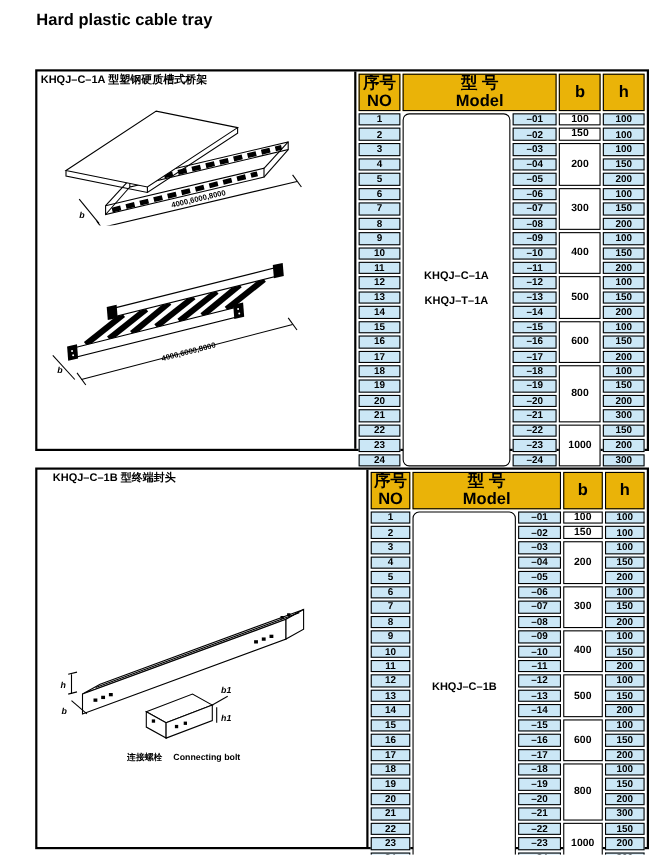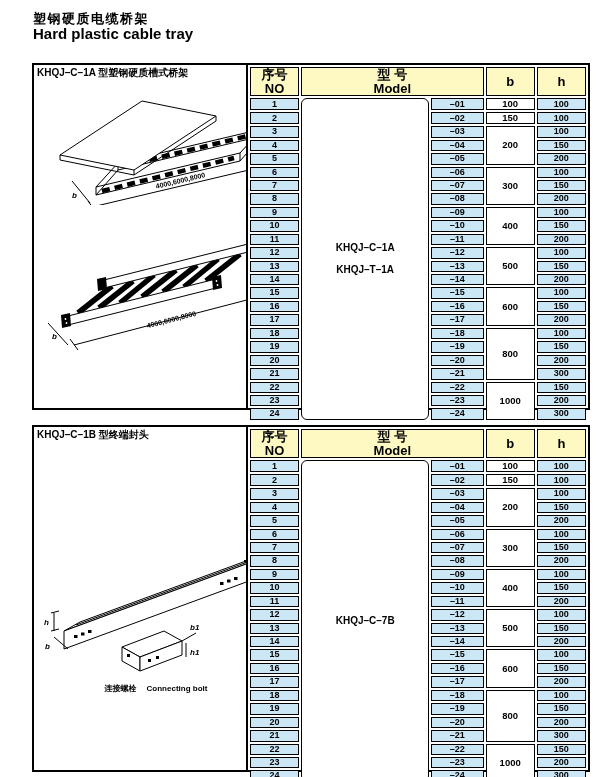--- a/index.html
+++ b/index.html
@@ -13,41 +13,41 @@
 
   .titles { padding:11px 0 0 33px; }
   .title-cn { font-size:13px; font-weight:bold; letter-spacing:1.5px; line-height:15px; }
   .title-en { font-size:15px; font-weight:bold; line-height:16px; }
 
   .panel {
     position:absolute; left:32px; width:558px;
     border:2px solid #000; display:flex; background:#fff;
   }
   #panel1 { top:63px;  height:347px; }
-  #panel2 { top:425px; height:347px; }
-
-  .draw-col { width:212px; position:relative; overflow:hidden; }
+  #panel2 { top:425px; height:347px;padding-left:11px; }
+
+  .draw-col { width:288px; position:relative; overflow:hidden; }
   .cap {
     font-size:10px; font-weight:bold; white-space:nowrap;
     padding:2px 0 0 3px; line-height:12px;
   }
   .draw-col svg { display:block; }
   #panel2 .draw-col svg { margin-top:110px; }
 
   .table-col { flex:1; border-left:2px solid #000; height:100%; }
   table.dt {
     width:100%; height:100%;
     border-collapse:separate; border-spacing:2px;
     table-layout:fixed; font-weight:bold;
   }
   .dt th, .dt td {
     border:1px solid #000; text-align:center; vertical-align:middle;
     padding:0; overflow:hidden; line-height:1.05;
   }
-  .dt th { background:#fef9c3; font-size:13px; height:20px; font-weight:bold; }
+  .dt th { background:#eab308; font-size:15px; height:20px; font-weight:bold; }
   .dt td { font-size:9px; }
   .dt td.blue { background:#cbe7f6; }
   .dt td.bcell { background:#ffffff; font-size:9.5px; }
   .dt td.model { background:#ffffff; font-size:10px; vertical-align:middle;border-radius:6px; }
   .dt td.model div + div { margin-top:12px; }
 
   svg text { font-family:"Liberation Sans", sans-serif; font-weight:bold; fill:#000; }
   svg .dimtxt { font-size:7px; }
   svg .dimlbl { font-size:8px; font-style:italic; }
   svg .capt  { font-size:8px; }
@@ -57,21 +57,20 @@
   svg .rung { stroke:#000; stroke-width:5.5; fill:none; }
   svg .blk { fill:#000; stroke:none; }
   svg .hole { fill:#000; stroke:none; }
 </style>
 </head>
 <body>
 
 <div class="page">
 
   <div class="titles">
-    <div class="title-cn">塑钢硬质电缆桥架</div>
     <div class="title-en">Hard plastic cable tray</div>
   </div>
 
   <section class="panel" id="panel1">
     <div class="draw-col">
       <div class="cap">KHQJ–C–1A 型塑钢硬质槽式桥架</div>
 
       <svg viewBox="0 0 252 126" width="252" height="126">
 
         <polygon class="wh" points="84,84 228,50 228,57 84,91"></polygon>
@@ -342,21 +341,21 @@
             <th><span>序号</span><br><span>NO</span></th>
             <th colspan="2"><span>型 号</span><br><span>Model</span></th>
             <th>b</th>
             <th>h</th>
           </tr>
         </thead>
         <tbody>
             <tr>
               <td class="blue">1</td>
               <td rowspan="24" class="model">
-                <div>KHQJ–C–7B</div>
+                <div>KHQJ–C–1B</div>
               </td>
               <td class="blue">–01</td>
               <td class="bcell" rowspan="1">100</td>
               <td class="blue">100</td>
             </tr>
             <tr>
               <td class="blue">2</td>
               <td class="blue">–02</td>
               <td class="bcell" rowspan="1">150</td>
               <td class="blue">100</td>

